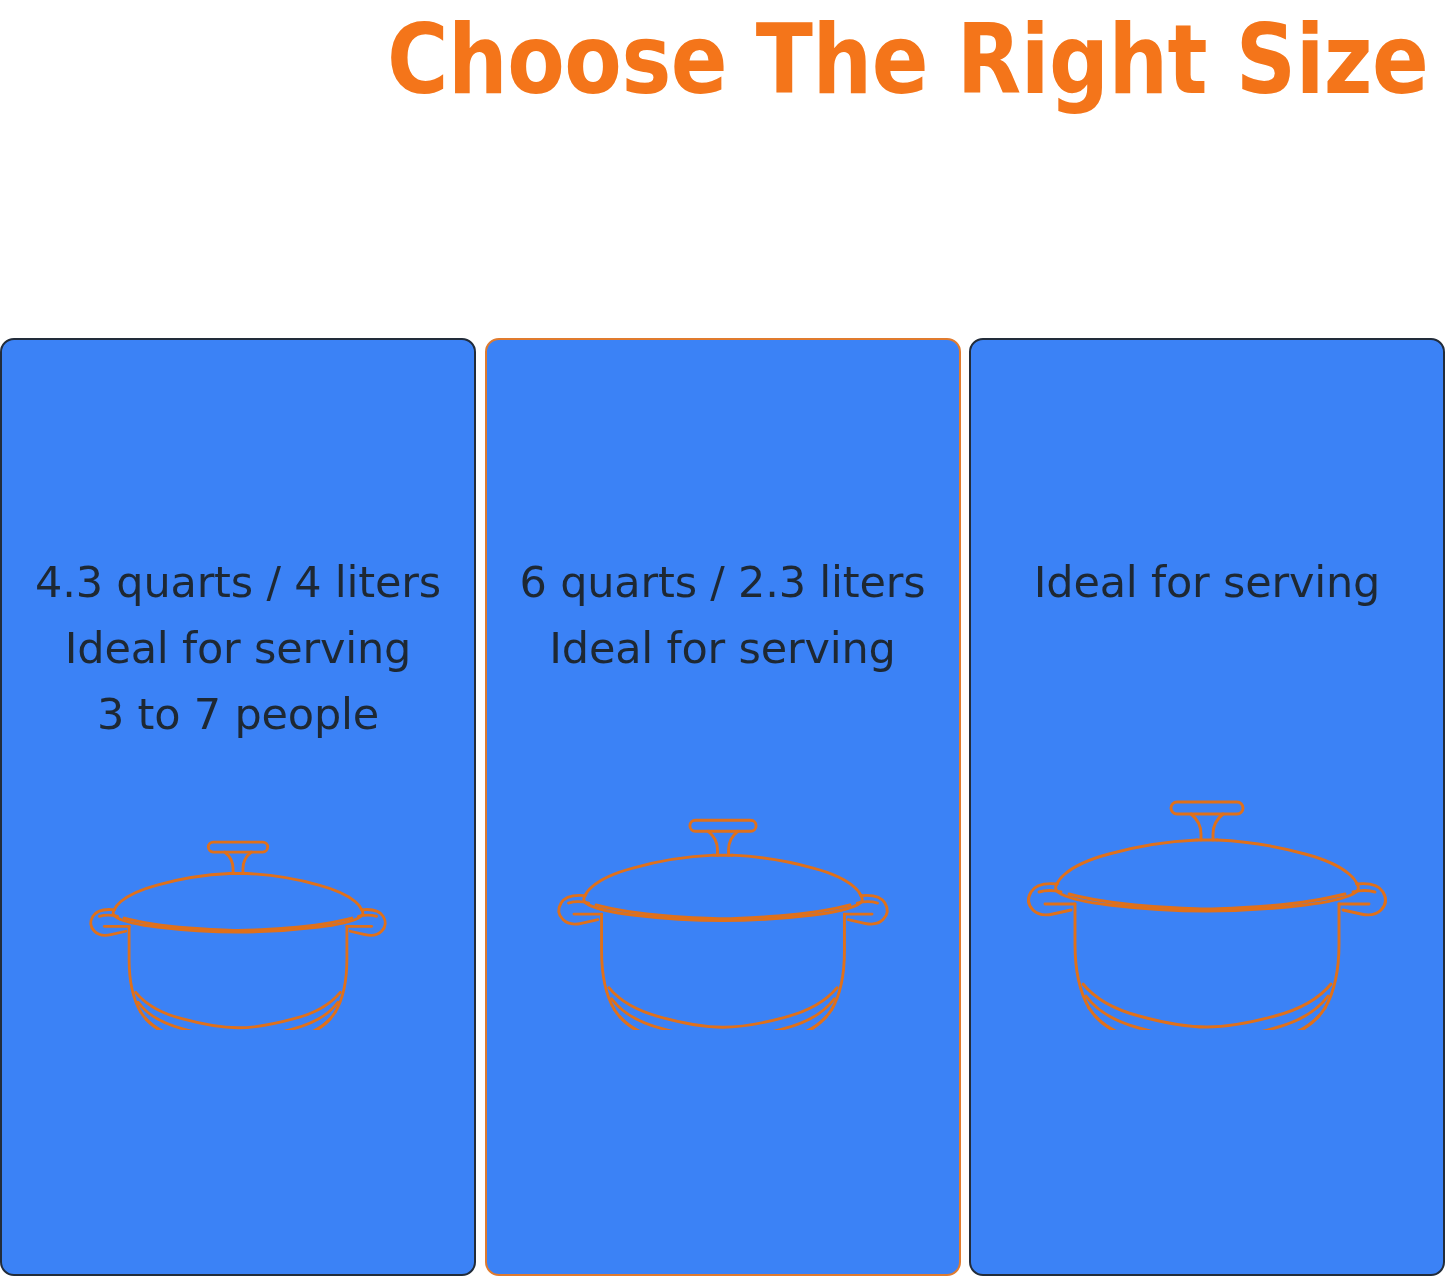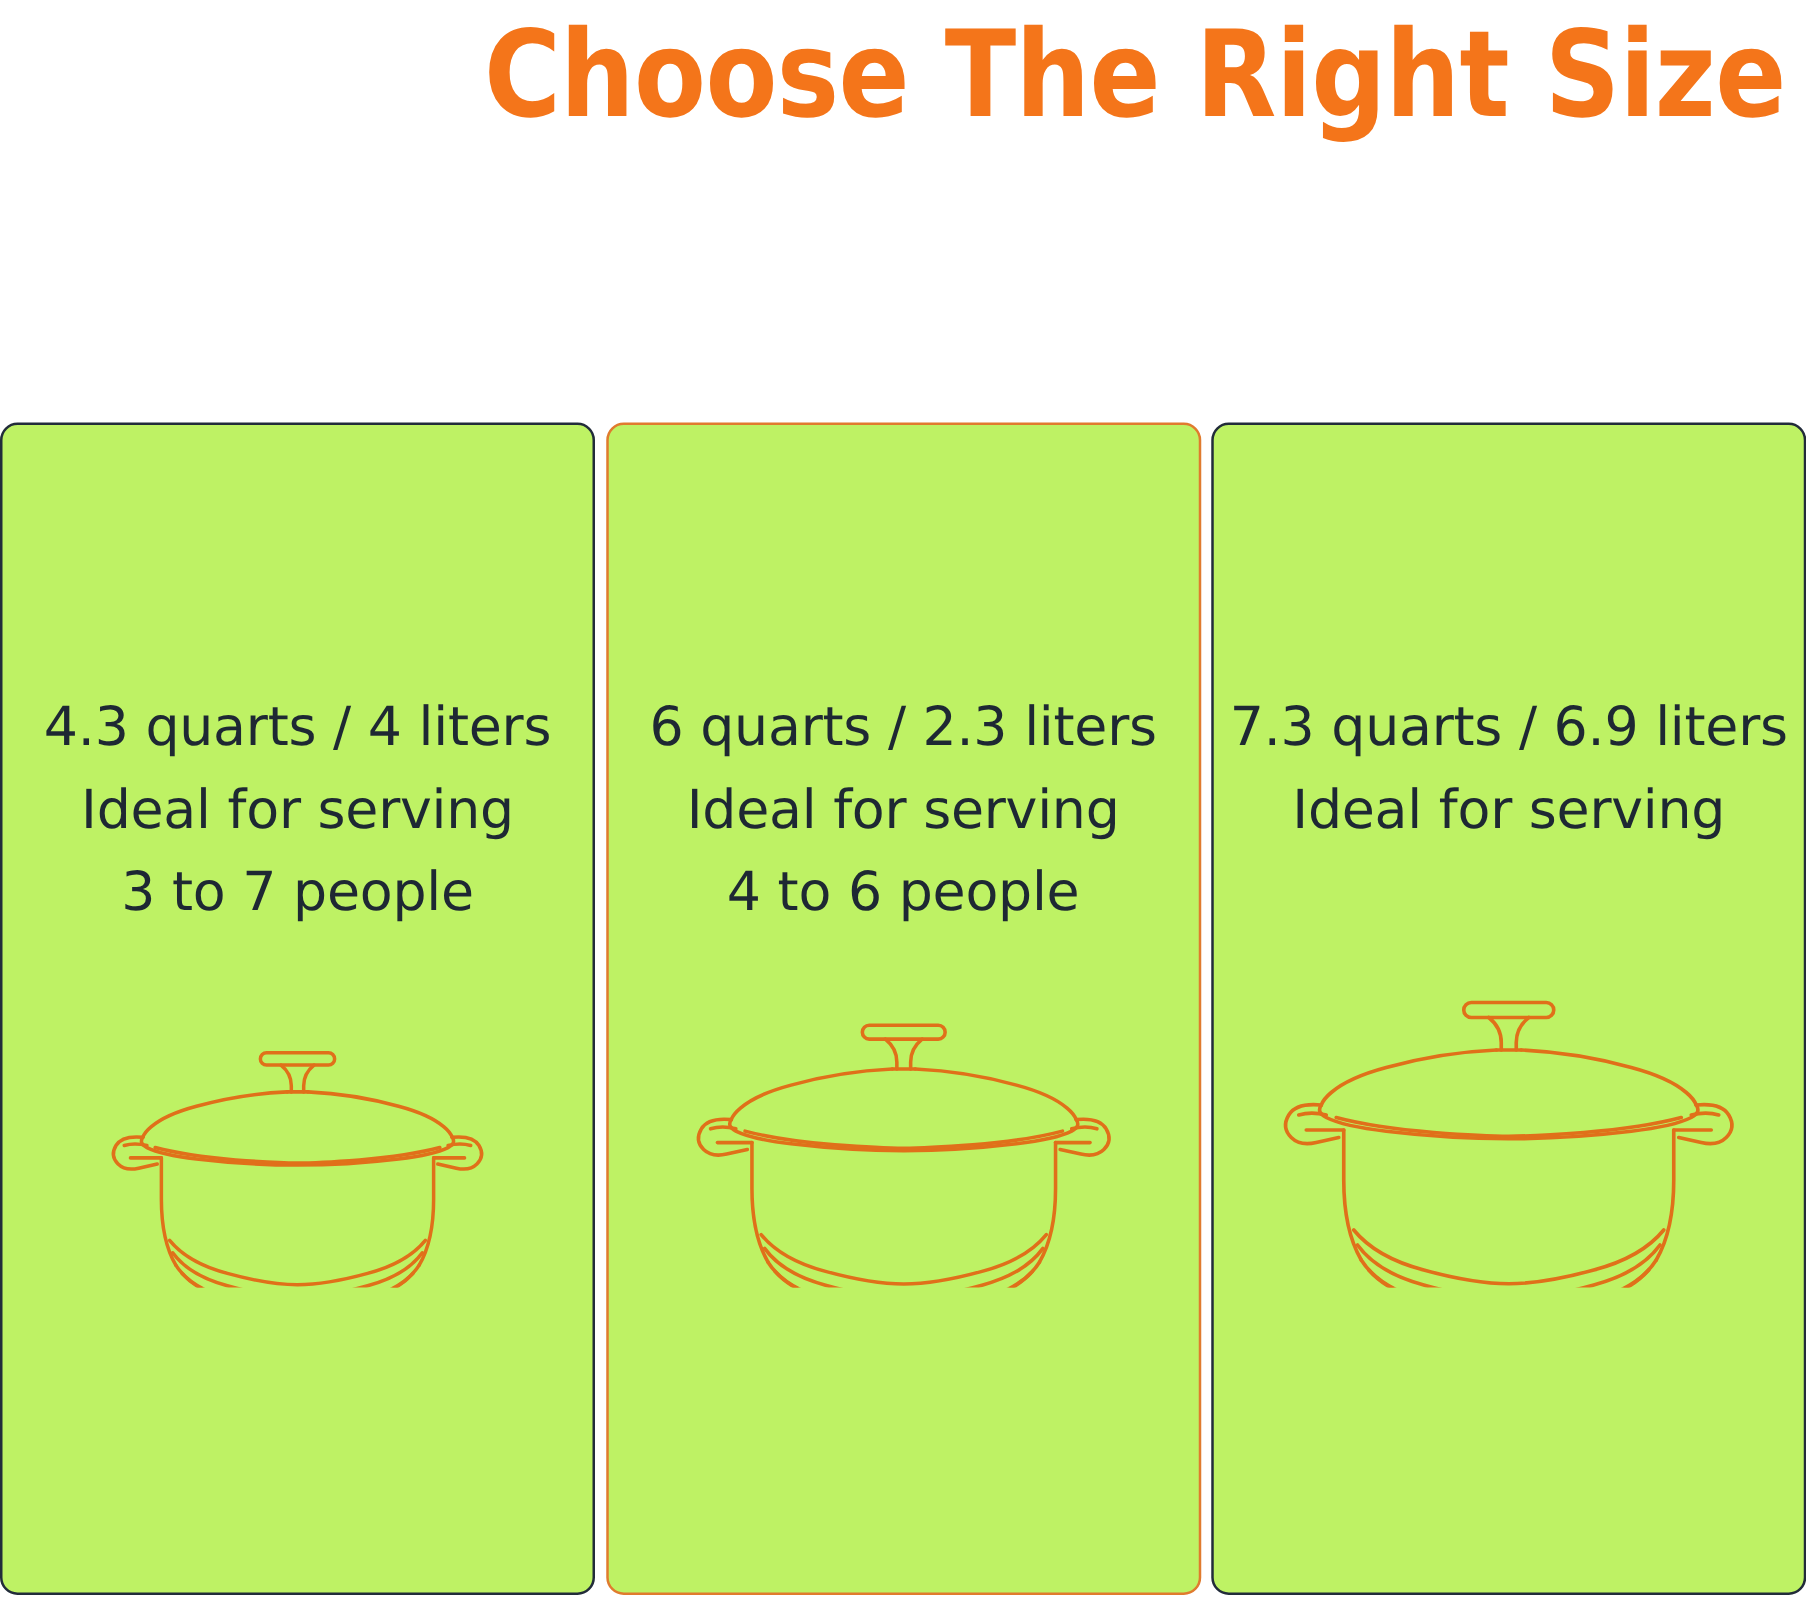--- a/index.html
+++ b/index.html
@@ -46,21 +46,21 @@
     justify-content: space-between;
     align-items: stretch;
   }
   .size-card {
     position: relative;
     width: 476px;
     height: 938px;
     box-sizing: border-box;
     border: 2px solid #222C3A;
     border-radius: 14px;
-    background: #bef264;
+    background: #3b82f6;
     display: flex;
     flex-direction: column;
     align-items: center;
   }
   .size-card.highlight {
     border-color: #E07B2E;
   }
 
   .card-text {
     position: absolute;
@@ -146,21 +146,20 @@
           <path d="M88 236 q16 18 48 26 q34 9 64 9 q30 0 64 -9 q32 -8 48 -26"></path>
         </g>
       </svg>
     </div>
   </div>
 
   <div class="size-card highlight">
     <div class="card-text">
       <span class="line">6 quarts / 2.3 liters</span>
       <span class="line">Ideal for serving</span>
-      <span class="line">4 to 6 people</span>
     </div>
     <div class="pot-wrap">
       <svg class="pot-svg pot-m" viewBox="0 0 400 250">
         <g fill="none" stroke="#E0701A" stroke-width="3.1" stroke-linecap="round" stroke-linejoin="round">
           <path d="M170 22 h60 a6 6 0 0 1 0 12 h-60 a6 6 0 0 1 0 -12 z"></path>
           <path d="M184 34 q10 8 10 20 v6"></path>
           <path d="M216 34 q-10 8 -10 20 v6"></path>
           <path d="M190 60 h20"></path>
           <path d="M190 60 q-45 2 -88 14 q-30 8 -44 20 q-6 5 -8 10"></path>
           <path d="M210 60 q45 2 88 14 q30 8 44 20 q6 5 8 10"></path>
@@ -178,21 +177,20 @@
           <path d="M76 204 q18 22 56 32 q40 11 68 11 q28 0 68 -11 q38 -10 56 -32"></path>
           <path d="M79 216 q16 22 53 32 q39 11 68 11 q29 0 68 -11 q37 -10 53 -32"></path>
           <path d="M88 236 q16 18 48 26 q34 9 64 9 q30 0 64 -9 q32 -8 48 -26"></path>
         </g>
       </svg>
     </div>
   </div>
 
   <div class="size-card">
     <div class="card-text">
-      <span class="line">7.3 quarts / 6.9 liters</span>
       <span class="line">Ideal for serving</span>
     </div>
     <div class="pot-wrap">
       <svg class="pot-svg pot-l" viewBox="0 0 400 250">
         <g fill="none" stroke="#E0701A" stroke-width="2.9" stroke-linecap="round" stroke-linejoin="round">
           <path d="M170 22 h60 a6 6 0 0 1 0 12 h-60 a6 6 0 0 1 0 -12 z"></path>
           <path d="M184 34 q10 8 10 20 v6"></path>
           <path d="M216 34 q-10 8 -10 20 v6"></path>
           <path d="M190 60 h20"></path>
           <path d="M190 60 q-45 2 -88 14 q-30 8 -44 20 q-6 5 -8 10"></path>

